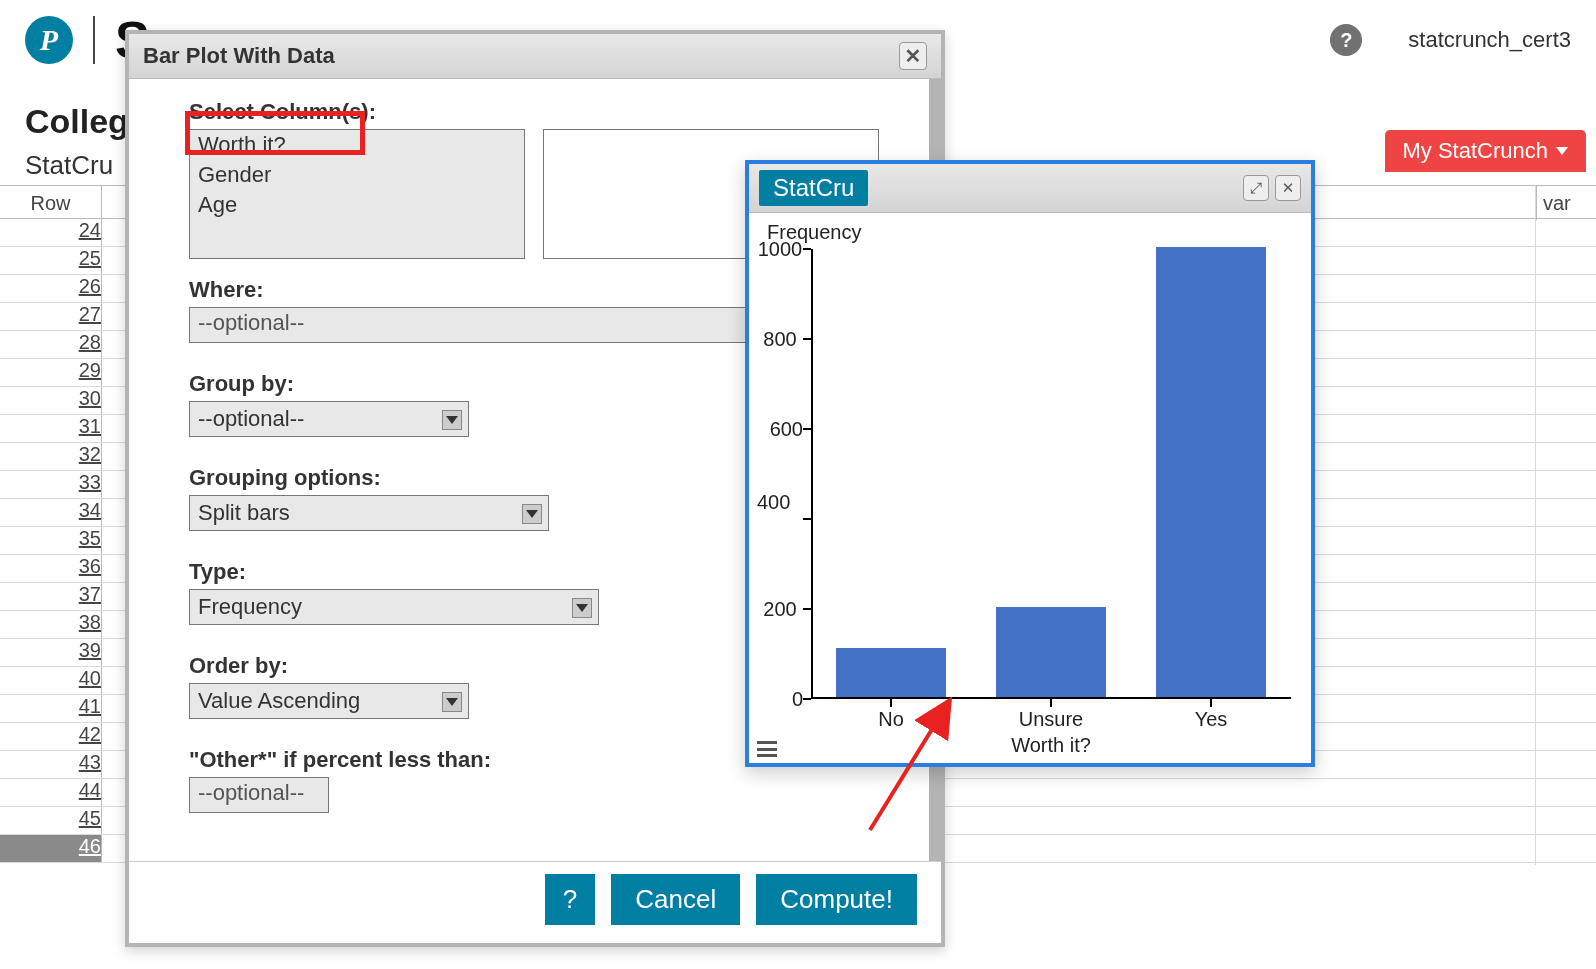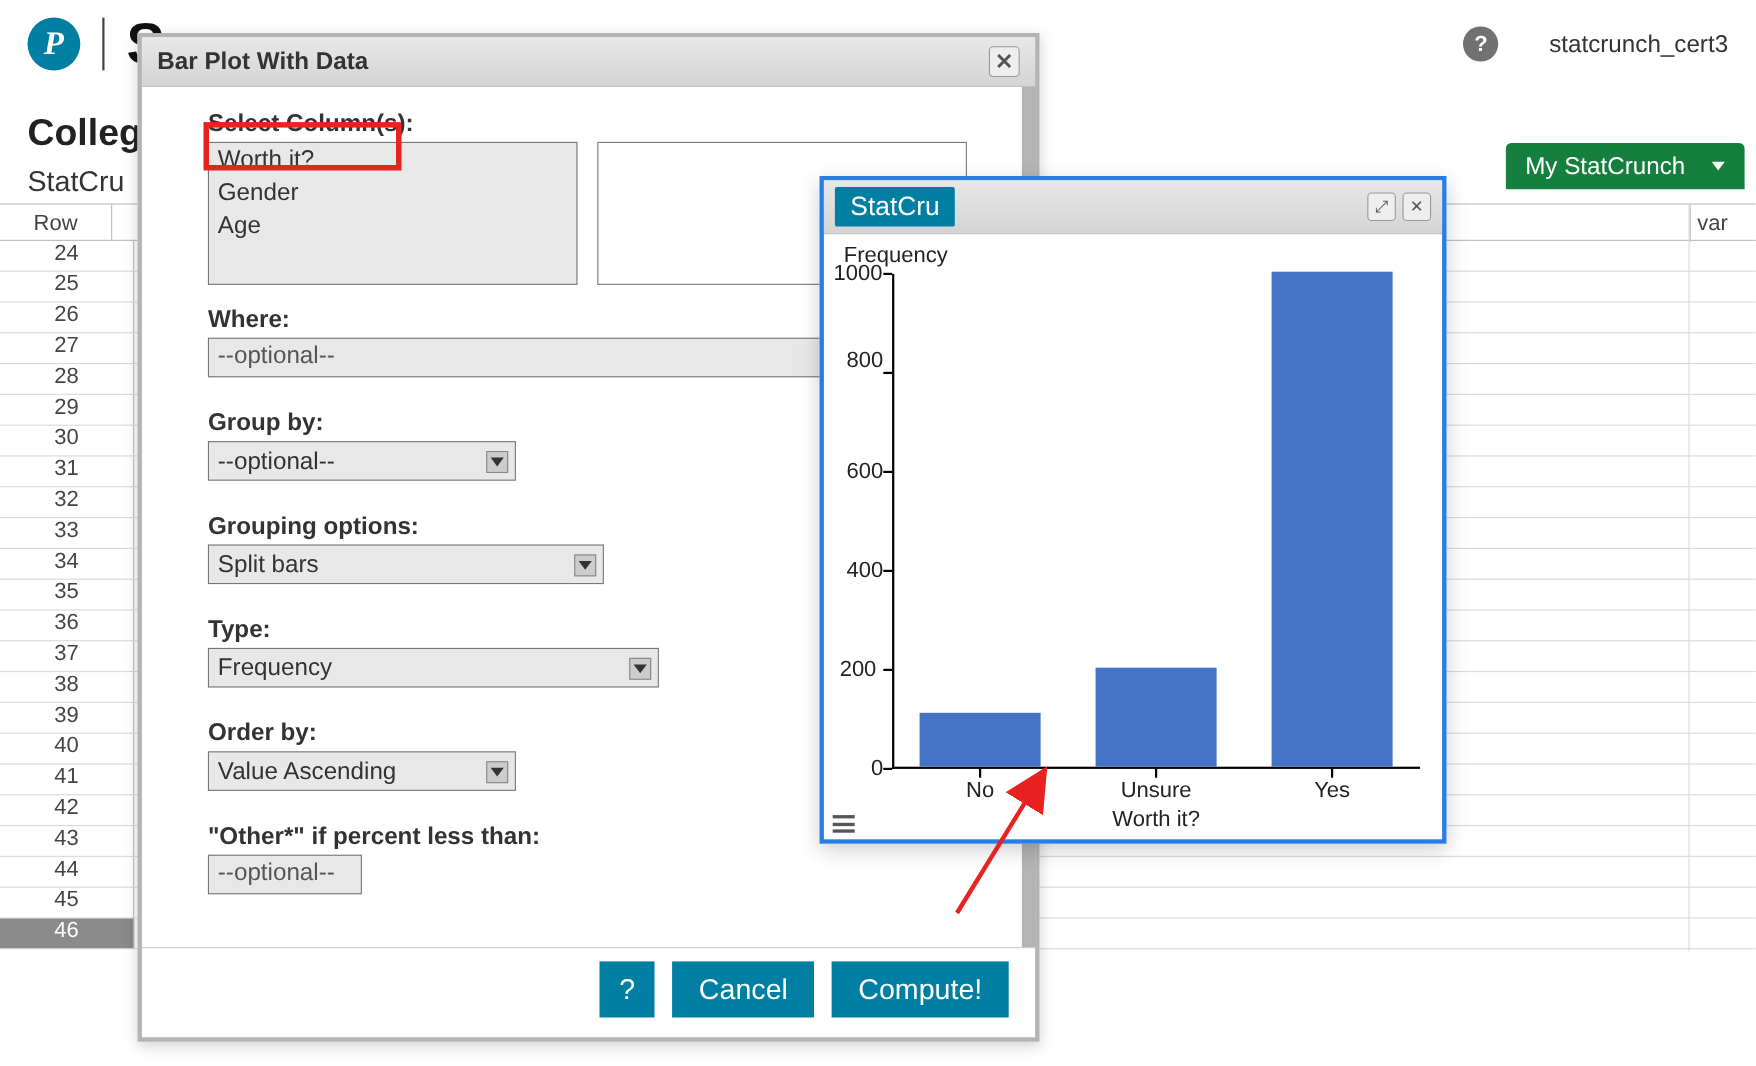--- a/index.html
+++ b/index.html
@@ -62,25 +62,25 @@
     font-size: 34px; font-weight: 700; color: #222;
   }
   .app-name {
     position: absolute;
     left: 25px; top: 150px;
     font-size: 26px; color: #333;
   }
   .my-sc-btn {
     position: absolute;
     right: 10px; top: 130px;
-    background: #15803d; color: #fff;
+    background: #ef4444; color: #fff;
     border-radius: 5px 5px 0 0;
     padding: 8px 18px;
     font-size: 22px;
-    display: flex; align-items: center; gap: 24px;
+    display: flex; align-items: center; gap: 8px;
     cursor: pointer;
   }
   .caret-down {
     width: 0; height: 0;
     border-left: 6px solid transparent;
     border-right: 6px solid transparent;
     border-top: 8px solid #fff;
   }
 
   
@@ -113,25 +113,26 @@
     padding-left: 6px;
     color: #444;
   }
   .sheet-body { }
   .sheet-row {
     display: flex;
     height: 28px;
     border-bottom: 1px solid #d9d9d9;
   }
   .sheet-row .rownum {
-    width: 122px;
+    width: 102px;
     border-right: 1px solid #bbb;
-    text-align: center;
+    text-align: right;
     font-size: 20px;
     color: #444;
+    text-decoration: underline;
   }
   .sheet-row.dark .rownum { background: #8a8a8a; color: #fff; }
   .cell-divider {
     position:absolute;
     top:185px;
     right:60px;
     height:680px;
     border-right:1px solid #d9d9d9;
   }
 
@@ -474,25 +475,25 @@
           <div class="bar" style="left: 25px; height: 49.5px;"></div>
           <div class="bar" style="left: 185px; height: 90px;"></div>
           <div class="bar" style="left: 345px; height: 450px;"></div>
         </div>
       <div class="xlabel">Worth it?</div>
     <div class="tick-y" style="top: 449px;"></div>
         <div class="tick-label-y" style="top: 450px; left: -54px; width: 46px; text-align: right; position: absolute;">0</div>
         <div class="tick-y" style="top: 359px;"></div>
         <div class="tick-label-y" style="top: 360px; left: -54px; width: 46px; text-align: center; position: absolute;">200</div>
         <div class="tick-y" style="top: 269px;"></div>
-        <div class="tick-label-y" style="top: 270px; left: -54px; width: 46px; text-align: right; position: absolute;">400</div>
+        <div class="tick-label-y" style="top: 253px; left: -54px; width: 46px; text-align: left; position: absolute;">400</div>
         <div class="tick-y" style="top: 179px;"></div>
         <div class="tick-label-y" style="top: 180px; left: -54px; width: 46px; text-align: right; position: absolute;">600</div>
         <div class="tick-y" style="top: 89px;"></div>
-        <div class="tick-label-y" style="top: 79px; left: -54px; width: 46px; text-align: right; position: absolute;">800</div>
+        <div class="tick-label-y" style="top: 90px; left: -54px; width: 46px; text-align: center; position: absolute;">800</div>
         <div class="tick-y" style="top: -1px;"></div>
         <div class="tick-label-y" style="top: 0px; left: -54px; width: 46px; text-align: center; position: absolute;">1000</div>
         <div class="tick-x" style="left: 79px;"></div>
         <div class="cat-label" style="left: 80px;">No</div>
         <div class="tick-x" style="left: 239px;"></div>
         <div class="cat-label" style="left: 240px;">Unsure</div>
         <div class="tick-x" style="left: 399px;"></div>
         <div class="cat-label" style="left: 400px;">Yes</div>
       </div>
     <div class="hamburger">

